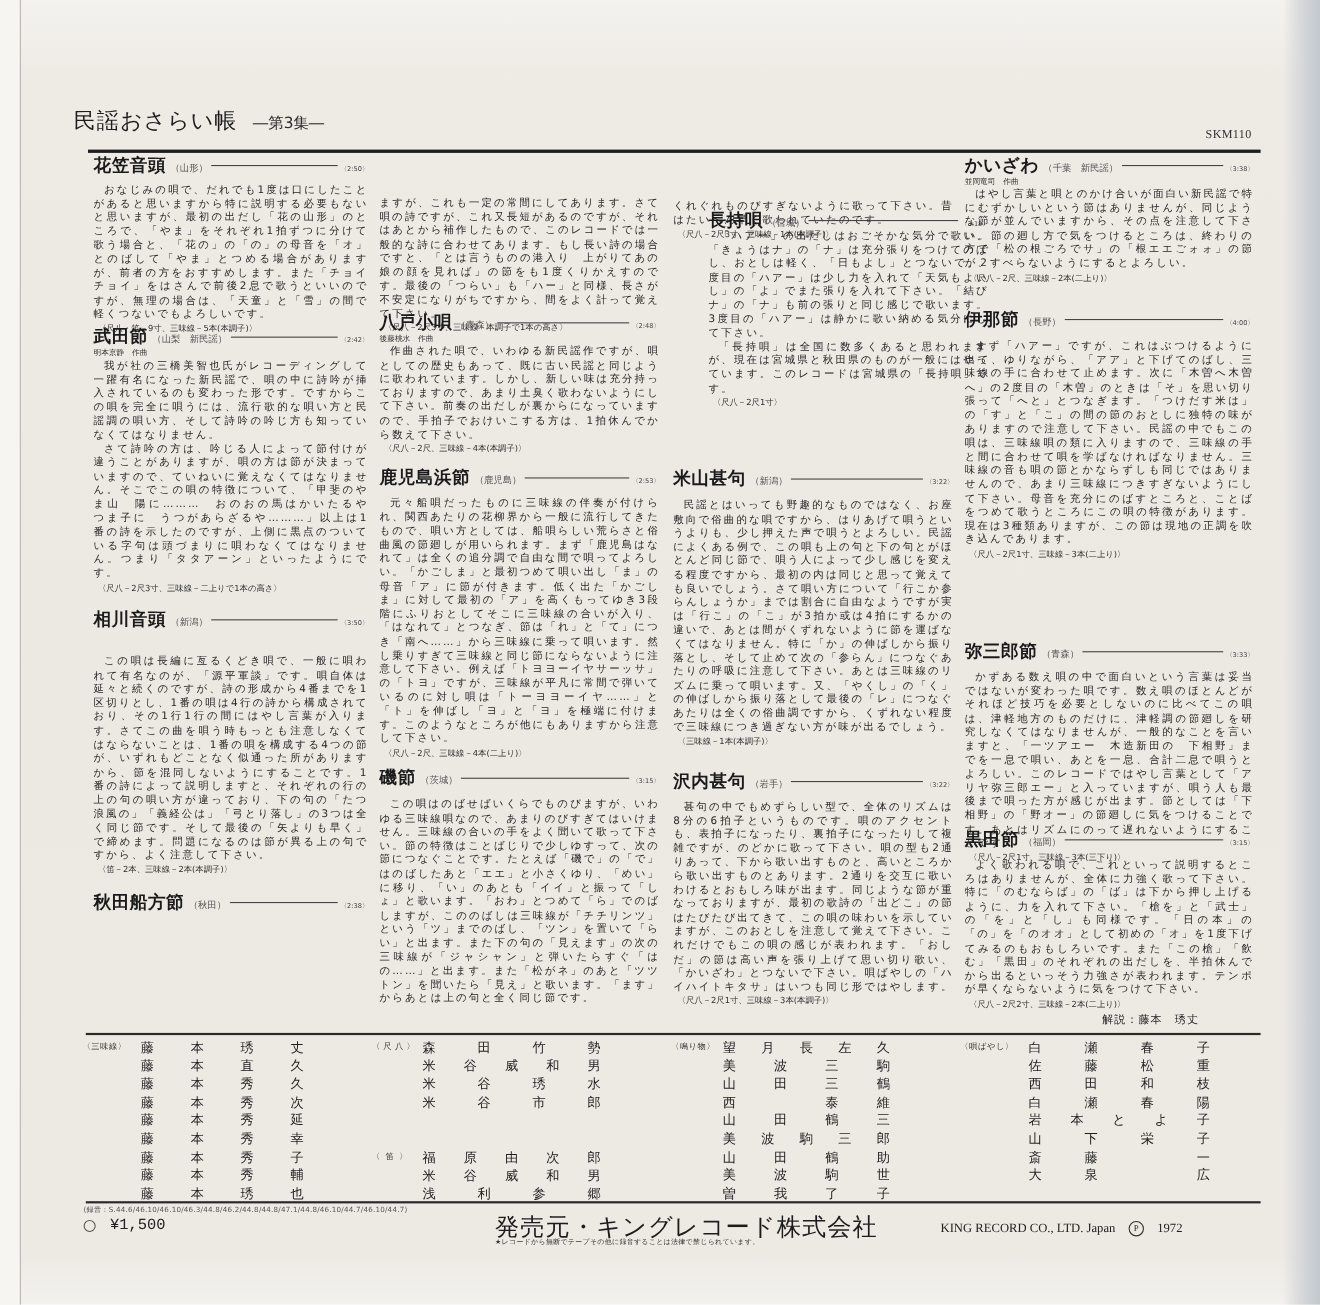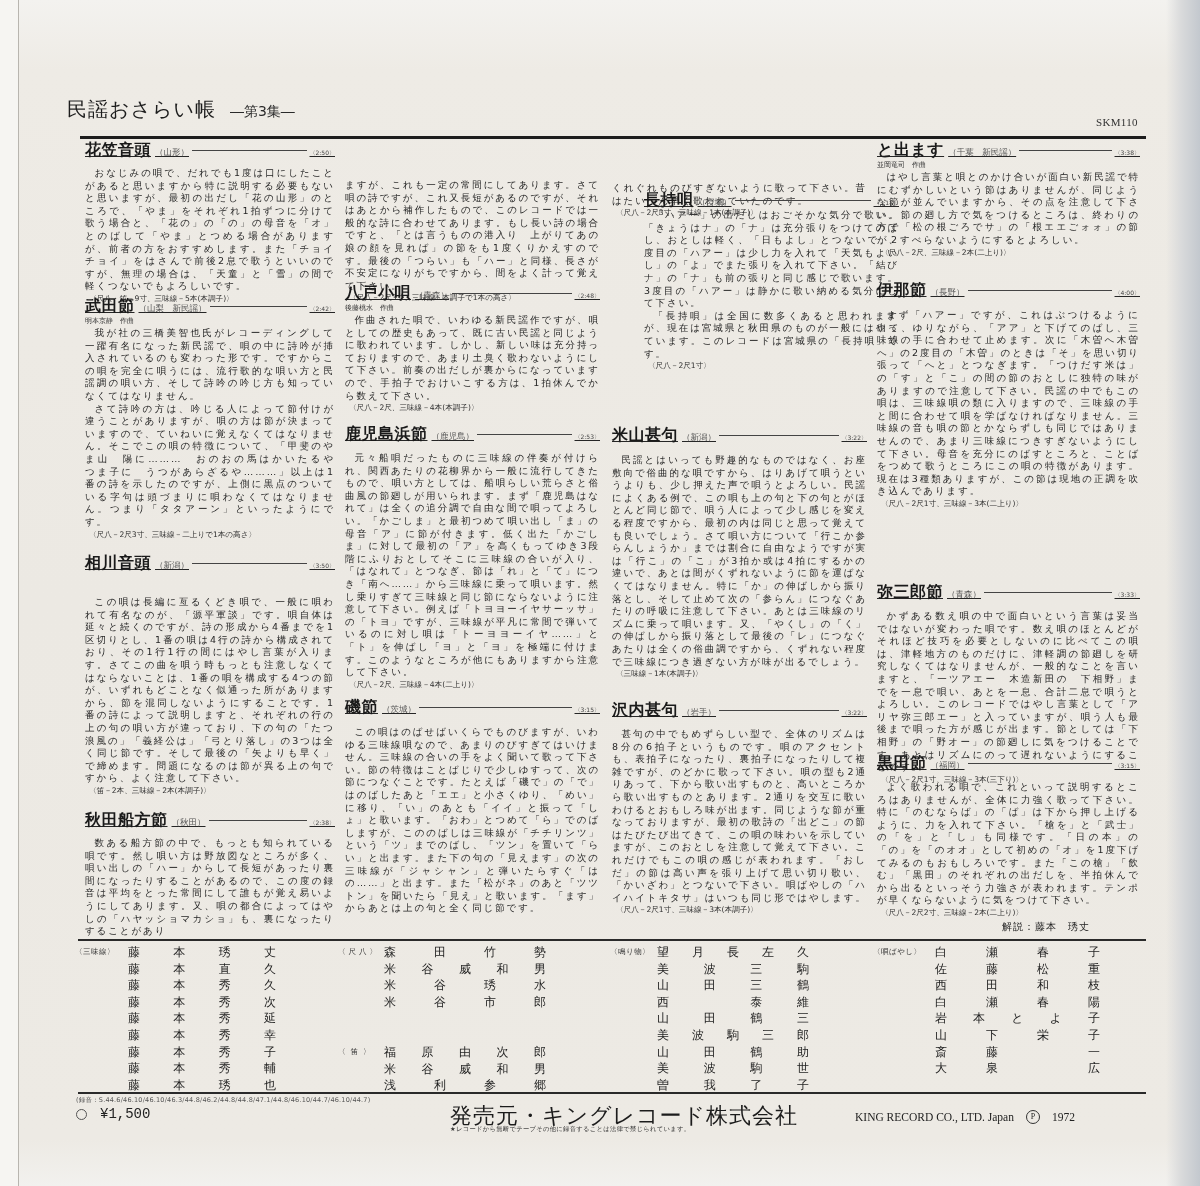--- a/index.html
+++ b/index.html
@@ -12,21 +12,21 @@
   .edge-left { position:absolute; left:0; top:0; width:18px; height:100%; background:#f6f5f2; border-right:1px solid #b8b5af; }
   .edge-right { position:absolute; right:0; top:0; width:34px; height:100%; background:linear-gradient(90deg, rgba(236,233,227,0) 0%, #d9dadb 45%, #c3c8ce 100%); }
   .title-wrap { position:absolute; left:67px; top:96px; display:flex; align-items:baseline; }
   .title { font-size:20px; letter-spacing:1px; color:#1d1d1d; }
   .subtitle { font-size:14px; margin-left:14px; color:#2a2a2a; }
   .catalog { position:absolute; left:1096px; top:116px; font-family:"Liberation Serif", serif; font-size:11px; color:#333; letter-spacing:0.3px; }
   .rule-thick { position:absolute; left:80px; width:1066px; height:3px; background:#1e1e1e; }
   .rule-mid { position:absolute; left:78px; width:1068px; height:2px; background:#2a2a2a; }
 
   .song { position:absolute; }
-  .song-head { display:flex; align-items:baseline; height:19px; white-space:nowrap;text-decoration:underline; }
+  .song-head { display:flex; align-items:baseline; height:19px; white-space:nowrap; }
   .song-title { font-size:16px; font-weight:bold; letter-spacing:0.5px; color:#1a1a1a; }
   .song-region { font-family:"DejaVu Serif", serif; font-size:8.5px; color:#555; margin-left:4px; }
   .song-rule { flex:1; height:0; border-bottom:1px solid #444; margin:0 3px; position:relative; top:-4px; }
   .song-dur { font-size:6px; color:#444; }
   .composer { font-size:7px; color:#333; line-height:11px; margin-top:1px; }
   .para { font-size:9.5px; letter-spacing:1.9px; line-height:12.6px; text-indent:1em; text-align:justify; margin:0; }
   .para.noindent { text-indent:0;margin-top:39px; }
   .gap-top { margin-top:8px; }
   .instr { font-size:7.6px; line-height:12.6px; padding-left:4px; color:#2e2e2e; white-space:nowrap; }
   .commentary { position:absolute; left:1002px; top:920px; font-size:10px; letter-spacing:1px; color:#222; }
@@ -91,21 +91,20 @@
   <div class="instr">〈笛－2本、三味線－2本(本調子)〉</div>
 </section>
 
 <section class="song" style="left:85px; top:810px; width:250px;">
   <div class="song-head">
     <span class="song-title">秋田船方節</span>
     <span class="song-region">（秋田）</span>
     <span class="song-rule"></span>
     <span class="song-dur">〈2:38〉</span>
   </div>
-  <p class="para gap-top">数ある船方節の中で、もっとも知られている唄です。然し唄い方は野放図なところが多く、唄い出しの「ハー」からして長短があったり裏間になったりすることがあるので、この度の録音は平均をとった常間にして誰もが覚え易いようにしてあります。又、唄の都合によってはやしの「ハヤッショマカショ」も、裏になったりすることがあり</p>
 </section>
 
 <section class="song" style="left:345px; top:140px; width:255px;">
   <p class="para noindent">ますが、これも一定の常間にしてあります。さて唄の詩ですが、これ又長短があるのですが、それはあとから補作したもので、このレコードでは一般的な詩に合わせてあります。もし長い詩の場合ですと、「とは言うものの港入り　上がりてあの娘の顔を見れば」の節をも1度くりかえすのです。最後の「つらい」も「ハー」と同様、長さが不安定になりがちですから、間をよく計って覚えて下さい。</p>
   <div class="instr">〈尺八－2尺3寸、三味線－本調子で1本の高さ〉</div>
 </section>
 
 <section class="song" style="left:345px; top:283px; width:255px;">
   <div class="song-head">
     <span class="song-title">八戸小唄</span>
@@ -173,21 +172,21 @@
     <span class="song-region">（岩手）</span>
     <span class="song-rule"></span>
     <span class="song-dur">〈3:22〉</span>
   </div>
   <p class="para" style="margin-top:9px">甚句の中でもめずらしい型で、全体のリズムは8分の6拍子というものです。唄のアクセントも、表拍子になったり、裏拍子になったりして複雑ですが、のどかに歌って下さい。唄の型も2通りあって、下から歌い出すものと、高いところから歌い出すものとあります。2通りを交互に歌いわけるとおもしろ味が出ます。同じような節が重なっておりますが、最初の歌詩の「出どこ」の節はたびたび出てきて、この唄の味わいを示していますが、このおとしを注意して覚えて下さい。これだけでもこの唄の感じが表われます。「おしだ」の節は高い声を張り上げて思い切り歌い、「かいざわ」とつないで下さい。唄ばやしの「ハイハイトキタサ」はいつも同じ形ではやします。</p>
   <div class="instr">〈尺八－2尺1寸、三味線－3本(本調子)〉</div>
 </section>
 
 <section class="song" style="left:877px; top:140px; width:263px;">
   <div class="song-head">
-    <span class="song-title">と出ます</span>
+    <span class="song-title">かいざわ</span>
     <span class="song-region">（千葉　新民謡）</span>
     <span class="song-rule"></span>
     <span class="song-dur">〈3:38〉</span>
   </div>
   <div class="composer">並岡竜司　作曲</div>
   <p class="para">はやし言葉と唄とのかけ合いが面白い新民謡で特にむずかしいという節はありませんが、同じような節が並んでいますから、その点を注意して下さい。節の廻し方で気をつけるところは、終わりの方で「松の根ごろでサ」の「根エエごォォ」の節が、すべらないようにするとよろしい。</p>
   <div class="instr">〈尺八－2尺、三味線－2本(二上り)〉</div>
 </section>
 
 <section class="song" style="left:877px; top:280px; width:263px;">

